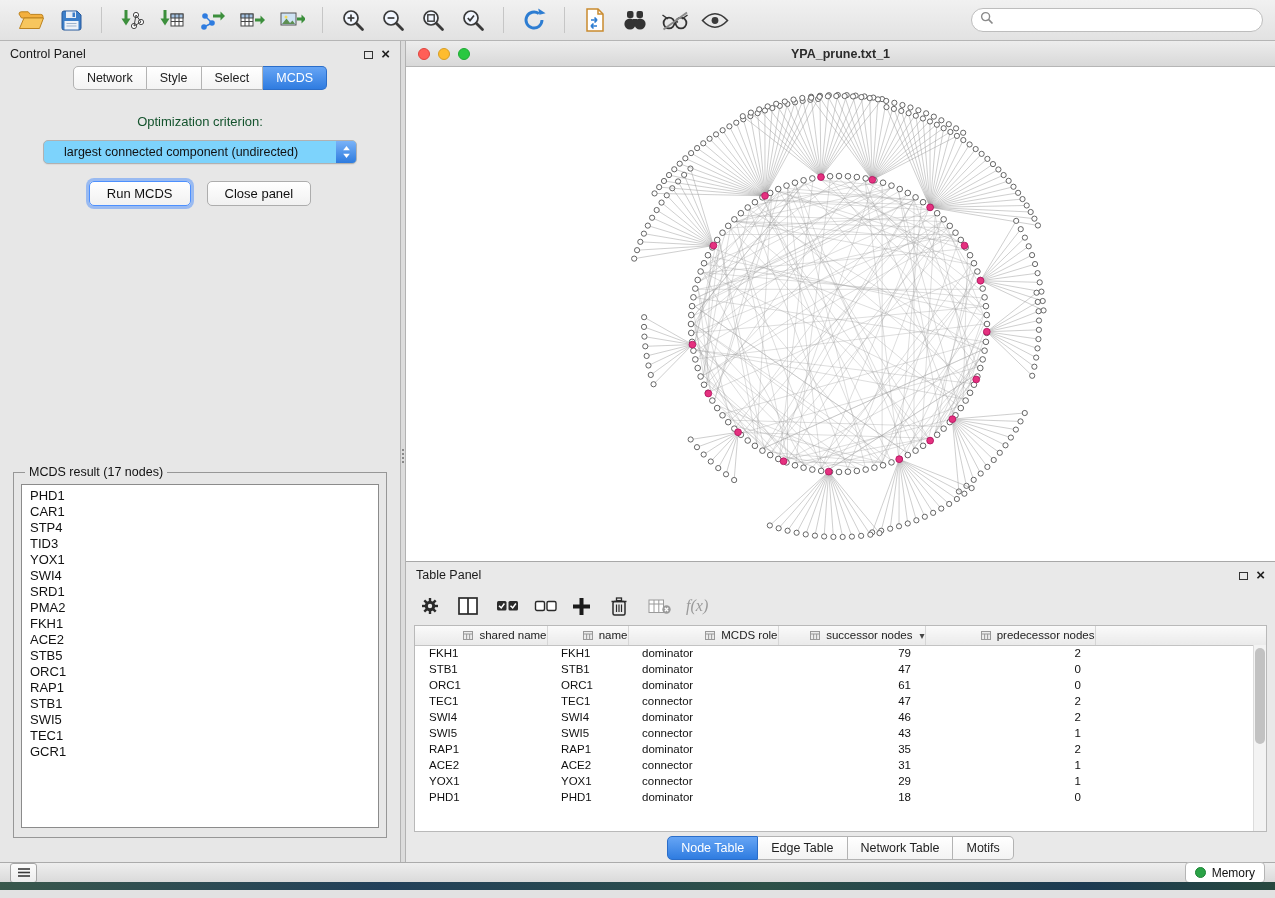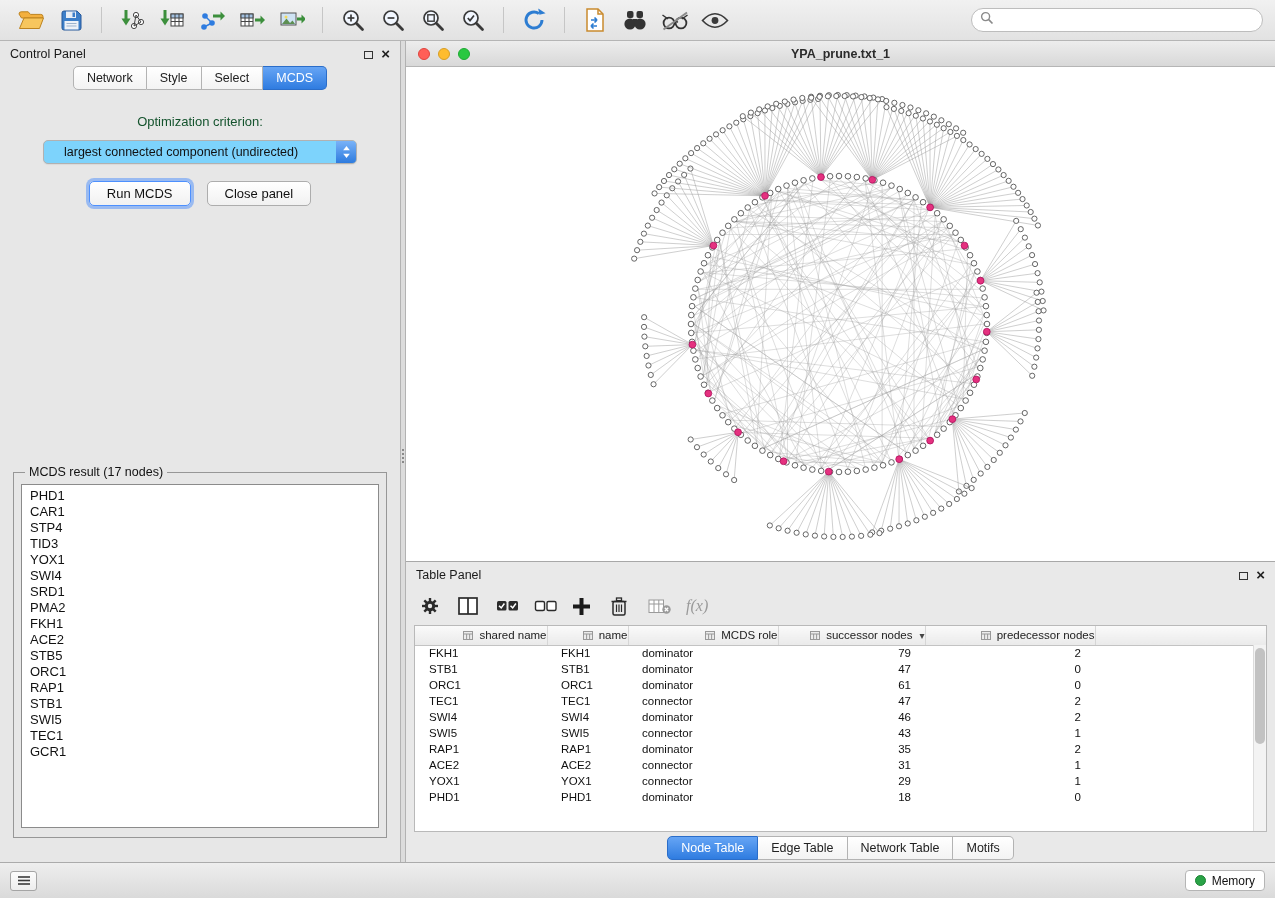--- a/index.html
+++ b/index.html
@@ -64,21 +64,21 @@
   thead th.filler { border-right:none; }
   th .col-icon { display:inline-block; vertical-align:-1px; margin-right:6px; }
   th .sort-arrow { margin-left:7px; font-size:10px; color:#444; }
   tbody td { height:16px; font-size:11.5px; color:#111; padding:0 8px 0 14px; white-space:nowrap; overflow:hidden; }
   tbody td.num { text-align:right; padding-right:14px; }
   .vscroll { position:absolute; right:0; top:19px; bottom:0; width:13px; background:#f3f3f3; border-left:1px solid #dcdcdc; }
   .vscroll .thumb { position:absolute; top:3px; right:1px; width:10px; height:96px; background:#c2c2c2; border-radius:5px; }
   .table-tabs { height:26px; display:flex; justify-content:center; align-items:center; flex:none; padding-bottom:3px; }
 
   
-  .statusbar { height:36px; background:linear-gradient(#eeeeee,#dadada); border-top:1px solid #ababab; display:flex; align-items:center; justify-content:space-between; padding:0 10px; flex:none; }
+  .statusbar { height:20px; background:linear-gradient(#eeeeee,#dadada); border-top:1px solid #ababab; display:flex; align-items:center; justify-content:space-between; padding:0 10px; flex:none; }
   .status-left-btn { width:27px; height:20px; background:linear-gradient(#fcfcfc,#ededed); border:1px solid #a5a5a5; border-radius:3px; display:flex; align-items:center; justify-content:center; cursor:default; }
   .memory-btn { height:21px; background:#fff; border:1px solid #b5b5b5; border-radius:4px; display:flex; align-items:center; gap:6px; padding:0 9px; font-size:12px; color:#111; cursor:default; font-family:"Liberation Sans",sans-serif; }
   .memory-btn .dot { width:11px; height:11px; border-radius:50%; background:#2aa347; border:1px solid #1d8334; }
   .desktop-strip { height:8px; background:linear-gradient(90deg,#39584c,#22405a 30%,#2d5148 60%,#1c3a52 85%,#27493f); flex:none; }
 </style>
 </head>
 <body>
 
 <div class="app">
 

